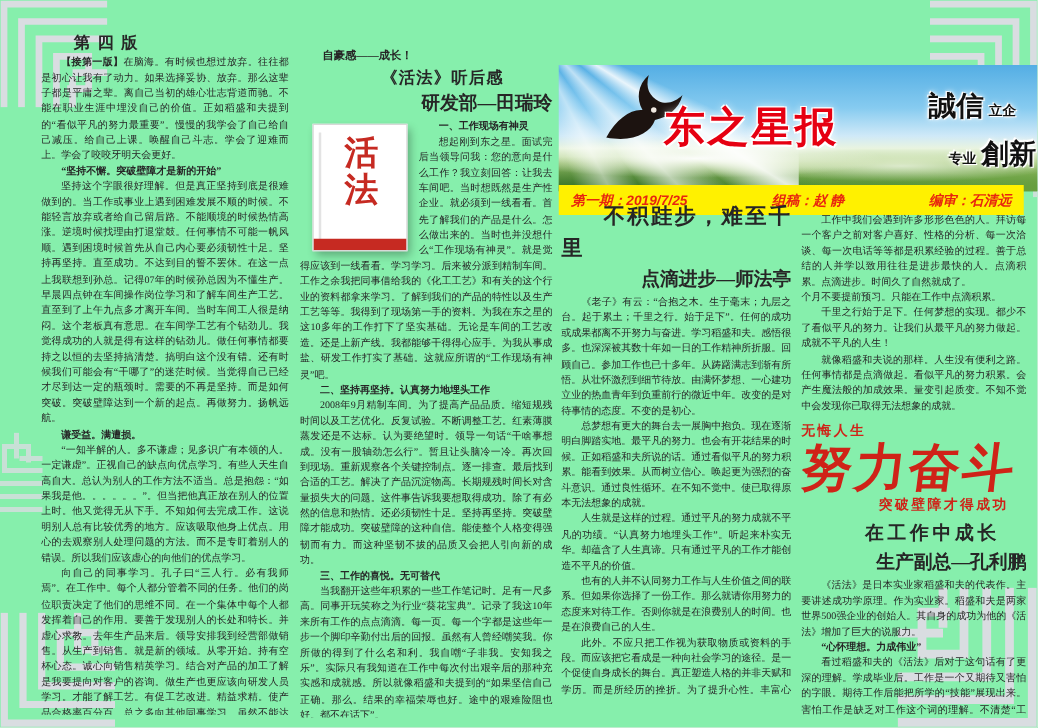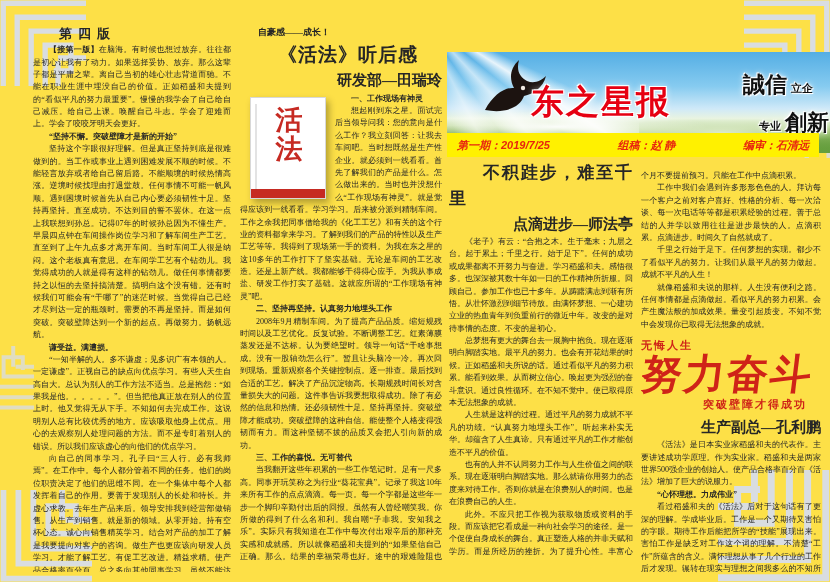--- a/index.html
+++ b/index.html
@@ -1,36 +1,36 @@
 <!DOCTYPE html>
 <html><head>
 <meta charset="utf-8">
 <style>
   html,body{margin:0;padding:0;background:#e9e9e9;}
-  .page{position:relative;width:830px;height:582px;margin:0 auto;background:#fde047;
+  .page{position:relative;width:830px;height:582px;margin:0 auto;background:#86efac;
         font-family:"Liberation Serif","DejaVu Serif",serif;overflow:hidden;}
   
   .orn{position:absolute;pointer-events:none;}
   .orn svg{display:block;width:100%;height:100%;}
   .orn-tl{left:0;top:0;width:86px;height:86px;}
   .orn-tr{right:0;top:0;width:86px;height:86px;transform:rotate(90deg);}
   .orn-tr2{right:-24px;top:88px;width:70px;height:70px;transform:rotate(90deg);opacity:.85;}
   .orn-bl{left:0;bottom:0;width:92px;height:92px;transform:rotate(-90deg);}
   .orn-br{right:0;bottom:0;width:112px;height:112px;transform:rotate(180deg);}
   .orn-lm{left:-30px;top:330px;width:64px;height:96px;transform:rotate(-90deg);opacity:.8;}
   
   .col{position:absolute;overflow:hidden;font-size:8px;line-height:1.55;text-align:justify;
        color:#262626;}
   .col p{margin:0;text-indent:2em;}
   .bold-line{font-weight:bold;}
   .sec-head{font-weight:bold;margin:1px 0;}
   .edition{font-size:13px;font-weight:bold;letter-spacing:6px;margin:0 0 9px 2px;text-indent:0;}
   
   .pre-title{font-size:9px;font-weight:bold;text-indent:0;margin-bottom:1px;}
-  .a2-title{font-size:19px;font-weight:bold;text-indent:0;letter-spacing:1px;margin:0;}
+  .a2-title{font-size:13px;font-weight:bold;text-align:center;text-indent:0;letter-spacing:1px;margin:0;}
   .byline{font-size:15px;font-weight:bold;text-align:right;text-indent:0;margin:1px 14px 4px 0;}
   .book{float:left;width:74px;height:100px;margin:4px 9px 3px 10px;background:#fff;
         border:1px solid #d8d8d8;box-shadow:3px 4px 7px rgba(0,0,0,.3);position:relative;}
   .book-inner{position:absolute;left:18px;top:8px;width:40px;text-align:center;}
   .book-char{font-size:27px;line-height:1.1;font-weight:bold;color:#c62a22;
              font-family:"Liberation Serif",serif;}
   .book-strip{position:absolute;left:0;bottom:0;width:100%;height:9px;background:#c62a22;}
   .book-spine{position:absolute;left:4px;top:6px;width:2px;height:88px;background:#e3e3e3;}
   
   .masthead{position:absolute;left:447px;top:52px;width:372px;height:101px;overflow:hidden;
@@ -49,21 +49,21 @@
   .mast-title{position:absolute;left:84px;top:28px;font-size:33px;font-weight:bold;color:#e60012;
       letter-spacing:2px;text-shadow:1px 1px 0 #fff,-1px -1px 0 #fff,1px -1px 0 #fff,-1px 1px 0 #fff,
       0 0 7px rgba(255,255,255,.95);}
   .slogan{position:absolute;color:#111;font-weight:bold;
       text-shadow:0 0 3px #fff,0 0 6px #fff,1px 1px 0 #fff,-1px -1px 0 #fff;white-space:nowrap;}
   .slogan-1{right:26px;top:18px;}
   .slogan-2{right:10px;top:56px;}
   .slg-big{font-size:22px;font-family:"Liberation Serif",serif;}
   .slg-small{font-size:11px;}
   
-  .infobar{position:absolute;left:447px;top:133px;width:372px;height:24px;background:#fff100;
+  .infobar{position:absolute;left:447px;top:148px;width:372px;height:24px;background:#fff100;
       color:#e8250f;font-weight:bold;font-style:italic;font-size:11px;display:flex;
       justify-content:space-between;align-items:center;padding:0 10px;box-sizing:border-box;
       font-family:"Liberation Sans",sans-serif;gap:42px;}
   
   .a3-title{font-size:17px;font-weight:bold;text-indent:0;letter-spacing:1px;margin:0 0 2px 4px;}
   
   .banner{margin:6px 0 3px 0;text-indent:0;font-family:"Liberation Sans",sans-serif;}
   .banner-top{color:#cf2318;font-weight:900;font-size:11px;letter-spacing:2px;}
   .banner-main{color:#cf2318;font-weight:900;font-size:41px;line-height:1.02;letter-spacing:2px;
       transform:skewX(-7deg);transform-origin:left;white-space:nowrap;}
@@ -124,21 +124,21 @@
     <p class="edition">第四版</p>
     <p><b>【接第一版】</b><span>在脑海。有时候也想过放弃。往往都是初心让我有了动力。如果选择妥协、放弃。那么这辈子都是平庸之辈。离自己当初的雄心壮志背道而驰。不能在职业生涯中埋没自己的价值。正如稻盛和夫提到的“看似平凡的努力最重要”。慢慢的我学会了自己给自己减压。给自己上课。唤醒自己斗志。学会了迎难而上。学会了咬咬牙明天会更好。</span></p>
     <p class="bold-line">“坚持不懈。突破壁障才是新的开始”</p>
     <p>坚持这个字眼很好理解。但是真正坚持到底是很难做到的。当工作或事业上遇到困难发展不顺的时候。不能轻言放弃或者给自己留后路。不能顺境的时候热情高涨。逆境时候找理由打退堂鼓。任何事情不可能一帆风顺。遇到困境时候首先从自己内心要必须韧性十足。坚持再坚持。直至成功。不达到目的誓不罢休。在这一点上我联想到孙总。记得07年的时候孙总因为不懂生产。早晨四点钟在车间操作岗位学习和了解车间生产工艺。直至到了上午九点多才离开车间。当时车间工人很是纳闷。这个老板真有意思。在车间学工艺有个钻劲儿。我觉得成功的人就是得有这样的钻劲儿。做任何事情都要持之以恒的去坚持搞清楚。搞明白这个没有错。还有时候我们可能会有“干哪了”的迷茫时候。当觉得自己已经才尽到达一定的瓶颈时。需要的不再是坚持。而是如何突破。突破壁障达到一个新的起点。再做努力。扬帆远航。</p>
     <p class="bold-line">谦受益。满遭损。</p>
     <p>“一知半解的人。多不谦虚；见多识广有本领的人。一定谦虚”。正视自己的缺点向优点学习。有些人天生自高自大。总认为别人的工作方法不适当。总是抱怨：“如果我是他。。。。。。”。但当把他真正放在别人的位置上时。他又觉得无从下手。不知如何去完成工作。这说明别人总有比较优秀的地方。应该吸取他身上优点。用心的去观察别人处理问题的方法。而不是专盯着别人的错误。所以我们应该虚心的向他们的优点学习。</p>
     <p>向自己的同事学习。孔子曰“三人行。必有我师焉”。在工作中。每个人都分管着不同的任务。他们的岗位职责决定了他们的思维不同。在一个集体中每个人都发挥着自己的作用。要善于发现别人的长处和特长。并虚心求教。去年生产品来后。领导安排我到经营部做销售。从生产到销售。就是新的领域。从零开始。持有空杯心态。诚心向销售精英学习。结合对产品的加工了解是我要提向对客户的咨询。做生产也更应该向研发人员学习。才能了解工艺。有促工艺改进。精益求精。使产品合格率百分百。总之多向其他同事学习。虽然不能达到领域精英。可是能辅助自己生产上的提高。让自己在色素行业要深入的发展下去。</p>
 
   </div>
 
-  <div class="col" style="left:240px;top:26px;width:202px;height:536px;">
+  <div class="col" style="left:240px;top:38px;width:202px;height:536px;">
     <p class="pre-title">自豪感——成长！</p>
     <p class="a2-title">《活法》听后感</p>
     <p class="byline">研发部—田瑞玲</p>
     <div class="book">
       <div class="book-spine"></div>
       <div class="book-inner">
         <div class="book-char">活</div>
         <div class="book-char">法</div>
       </div>
       <div class="book-strip"></div>
@@ -174,34 +174,35 @@
     <span>组稿：赵 静</span>
     <span>编审：石清远</span>
   </div>
 
   <div class="col" style="left:449px;top:160px;width:184px;height:398px;">
     <p class="a3-title">不积跬步，难至千里</p>
     <p class="byline">点滴进步—师法亭</p>
     <p>《老子》有云：“合抱之木。生于毫末；九层之台。起于累土；千里之行。始于足下”。任何的成功或成果都离不开努力与奋进。学习稻盛和夫。感悟很多。也深深被其数十年如一日的工作精神所折服。回顾自己。参加工作也已十多年。从踌躇满志到渐有所悟。从壮怀激烈到细节待放。由满怀梦想、一心建功立业的热血青年到负重前行的微近中年。改变的是对待事情的态度。不变的是初心。</p>
     <p>总梦想有更大的舞台去一展胸中抱负。现在逐渐明白脚踏实地。最平凡的努力。也会有开花结果的时候。正如稻盛和夫所说的话。通过看似平凡的努力积累。能看到效果。从而树立信心。唤起更为强烈的奋斗意识。通过良性循环。在不知不觉中。使已取得原本无法想象的成就。</p>
     <p>人生就是这样的过程。通过平凡的努力成就不平凡的功绩。“认真努力地埋头工作”。听起来朴实无华。却蕴含了人生真谛。只有通过平凡的工作才能创造不平凡的价值。</p>
-    <p>也有的人并不认同努力工作与人生价值之间的联系。现在逐渐明白脚踏实地。那么就请你用努力的态度来对待工作。否则你就是在浪费别人的时间。也是在浪费自己的人生。</p>
+    <p>也有的人并不认同努力工作与人生价值之间的联系。但如果你选择了一份工作。那么就请你用努力的态度来对待工作。否则你就是在浪费别人的时间。也是在浪费自己的人生。</p>
     <p>此外。不应只把工作视为获取物质或资料的手段。而应该把它看成是一种向社会学习的途径。是一个促使自身成长的舞台。真正塑造人格的并非天赋和学历。而是所经历的挫折。为了提升心性。丰富心灵。就必须努力工作。只有努力工作才能为自己的人生增光添彩。所以。请尊重自己的努力。因为只有如此。才能让自己的人生变得美丽。</p>
 
   </div>
 
   <div class="col" style="left:641px;top:170px;width:180px;height:404px;">
+    <p>工作中我们会遇到许多形形色色的人。拜访每一个客户之前对客户喜好、性格的分析、每一次洽谈、每一次电话等等都是积累经验的过程。善于总结的人并学以致用往往是进步最快的人。点滴积累。点滴进步。时间久了自然就成了。</p>
     <p style="text-indent:0;">个月不要提前预习。只能在工作中点滴积累。</p>
-    <p>工作中我们会遇到许多形形色色的人。拜访每一个客户之前对客户喜好、性格的分析、每一次洽谈、每一次电话等等都是积累经验的过程。善于总结的人并学以致用往往是进步最快的人。点滴积累。点滴进步。时间久了自然就成了。</p>
     <p>千里之行始于足下。任何梦想的实现。都少不了看似平凡的努力。让我们从最平凡的努力做起。成就不平凡的人生！</p>
     <p>就像稻盛和夫说的那样。人生没有便利之路。任何事情都是点滴做起。看似平凡的努力积累。会产生魔法般的加成效果。量变引起质变。不知不觉中会发现你已取得无法想象的成就。</p>
     <div class="banner">
       <div class="banner-top">无悔人生</div>
       <div class="banner-main">努力奋斗</div>
       <div class="banner-sub">突破壁障才得成功</div>
     </div>
+    <p class="a4-title">在工作中成长</p>
     <p class="byline">生产副总—孔利鹏</p>
-    <p>《活法》是日本实业家稻盛和夫的代表作。主要讲述成功学原理。作为实业家。稻盛和夫是两家世界500强企业的创始人。使产品合格率百分百《活法》增加了巨大的说服力。</p>
+    <p>《活法》是日本实业家稻盛和夫的代表作。主要讲述成功学原理。作为实业家。稻盛和夫是两家世界500强企业的创始人。其自身的成功为他的《活法》增加了巨大的说服力。</p>
     <p class="bold-line">“心怀理想。力成伟业”</p>
     <p><span>看过稻盛和夫的《活法》后对于这句话有了更深的理解。学成毕业后。工作是一个又期待又害怕的字眼。期待工作后能把所学的“技能”展现出来。害怕工作是缺乏对工作这个词的理解。不清楚“工作”所蕴含的含义。满怀理想从事了几个行业的工作后才发现。辗转在现实与理想之间我多么的不知所措。慢慢的我发现。原来无论选择什么行业都是人生的又一次成长。从最初的陌生、胆怯到最终的热爱、自信都源于对这份工作的理解。感触。从事一份自己喜欢的工作确实不容易的事。选择一份工作“从一而终”更是一件不容易的事。当把心融入工作。我慢慢的发现工作这件事越爱。你用心后会不知不觉的喜欢上。而且当你全身心投入工作后更会对有一种莫名的成就感、自豪感。当遇到困难时放弃、妥协的想法会经常的出现</span></p>
   </div>
 
 </div>
 
 </body></html>

